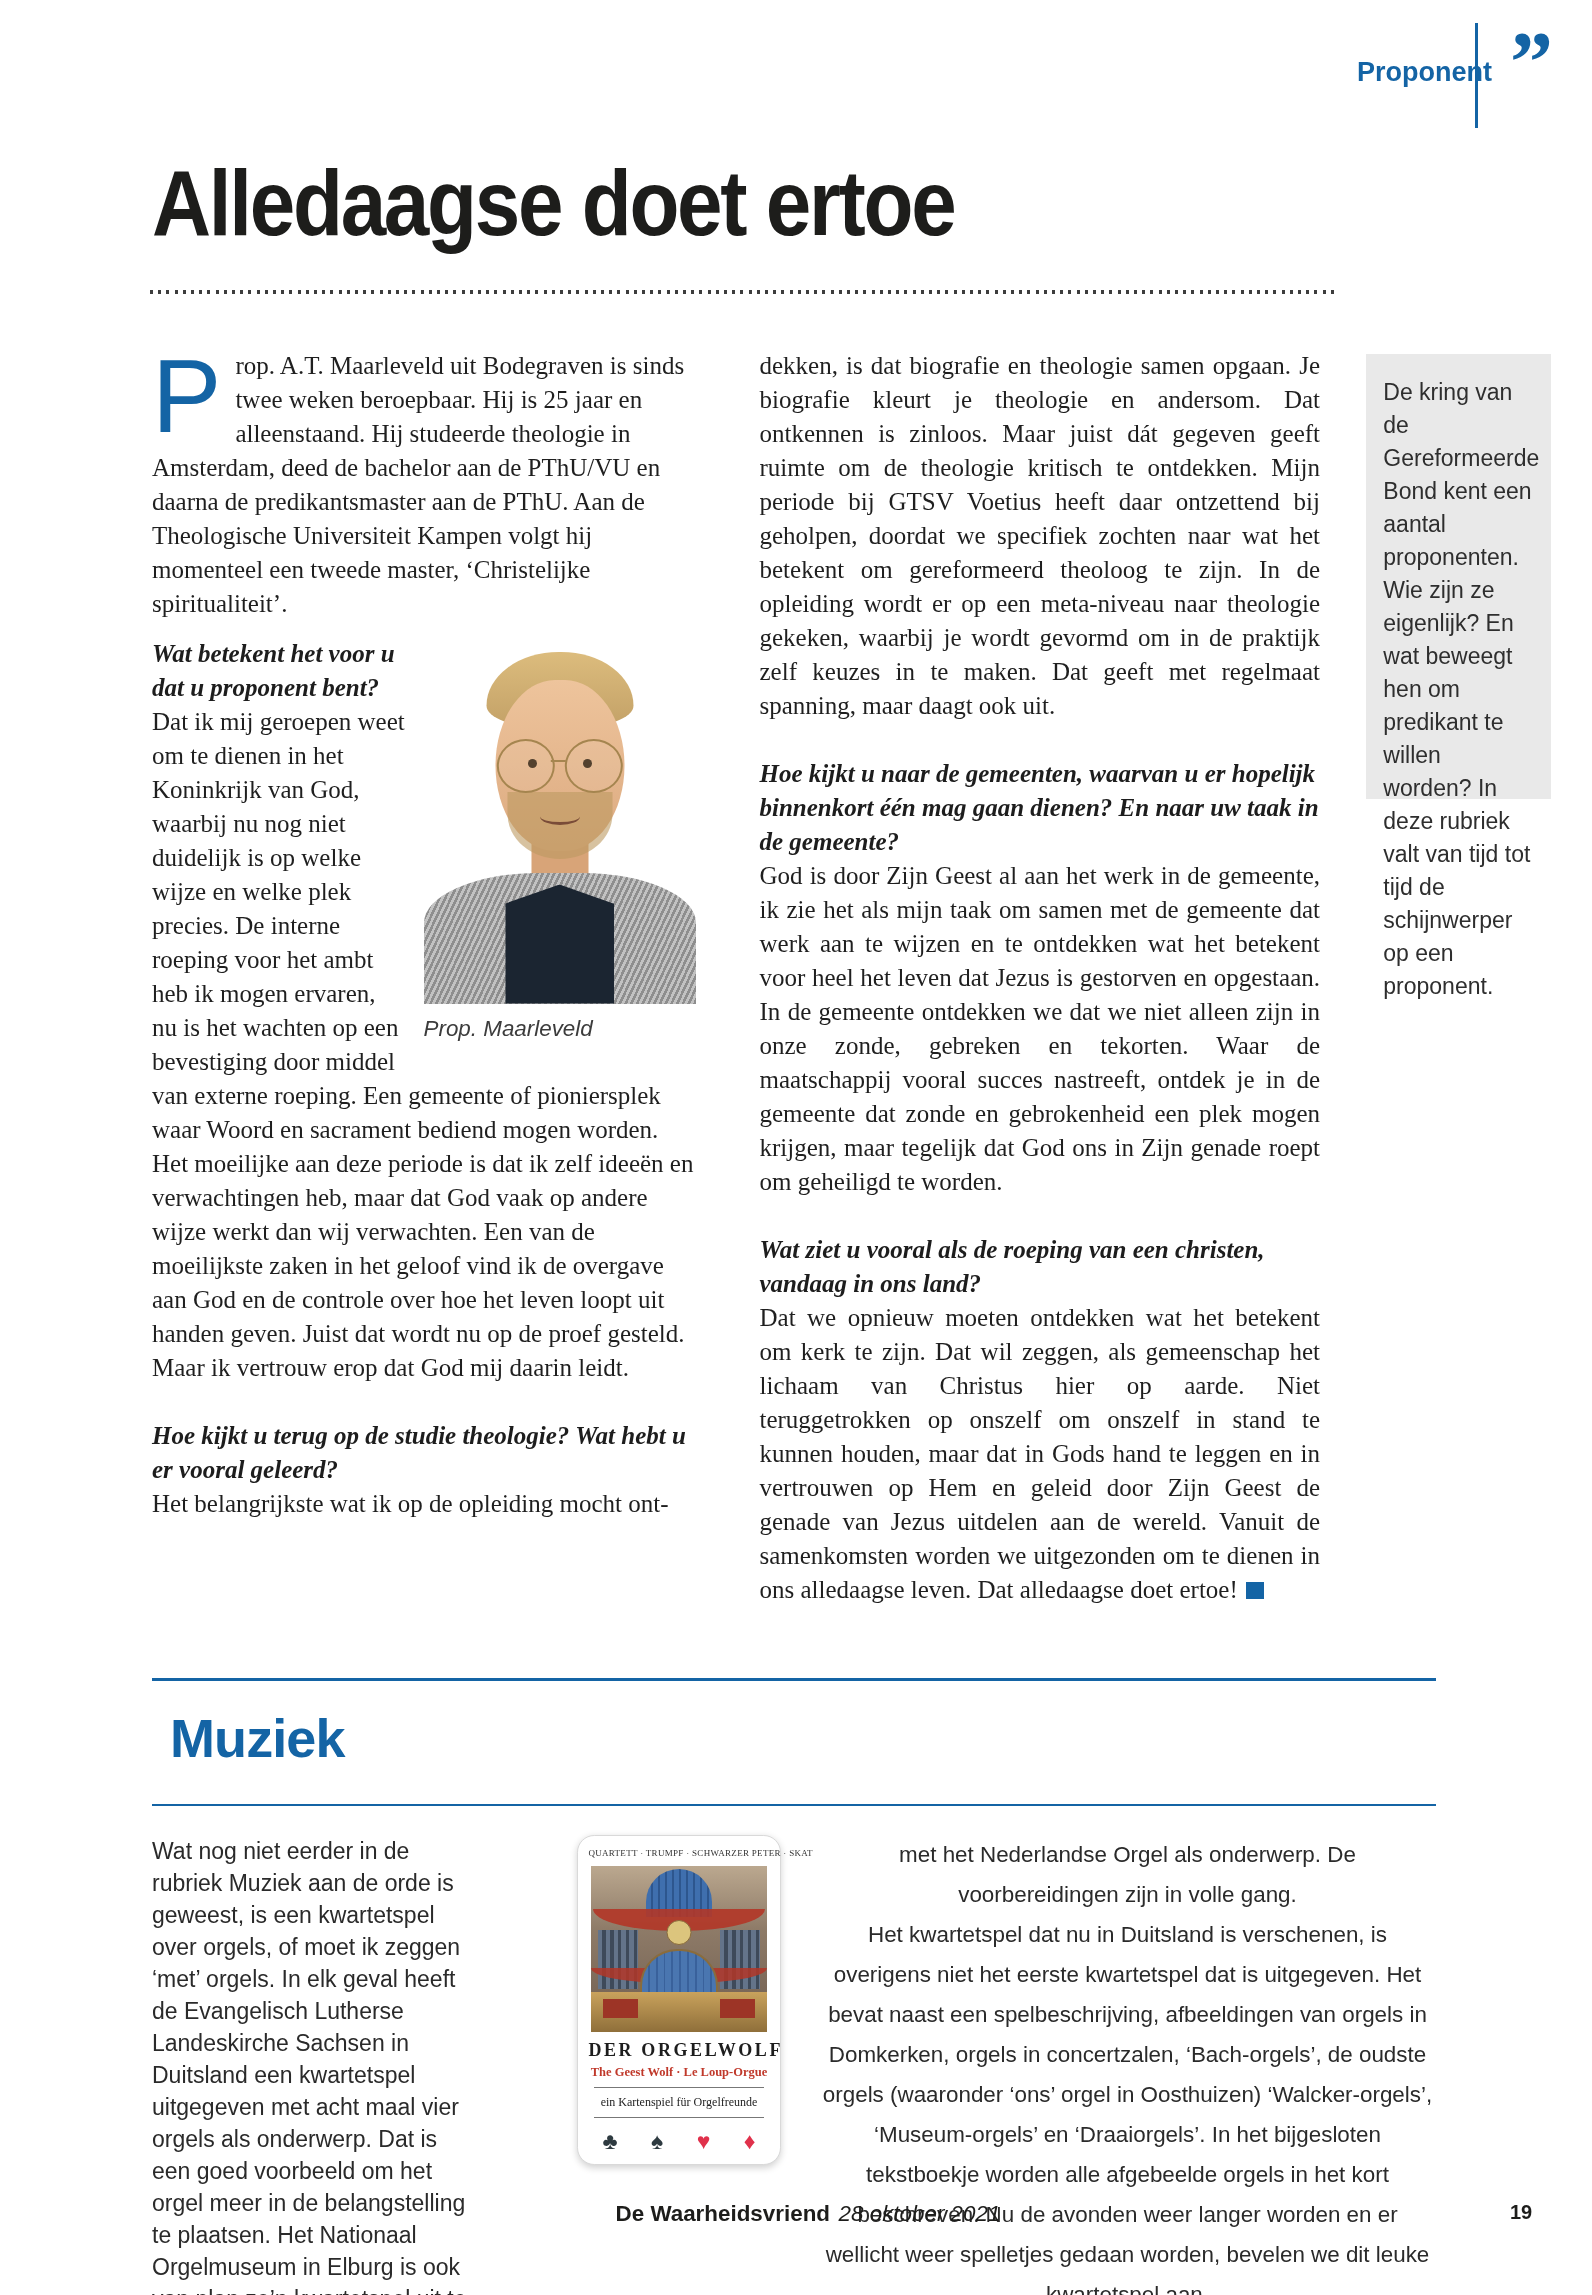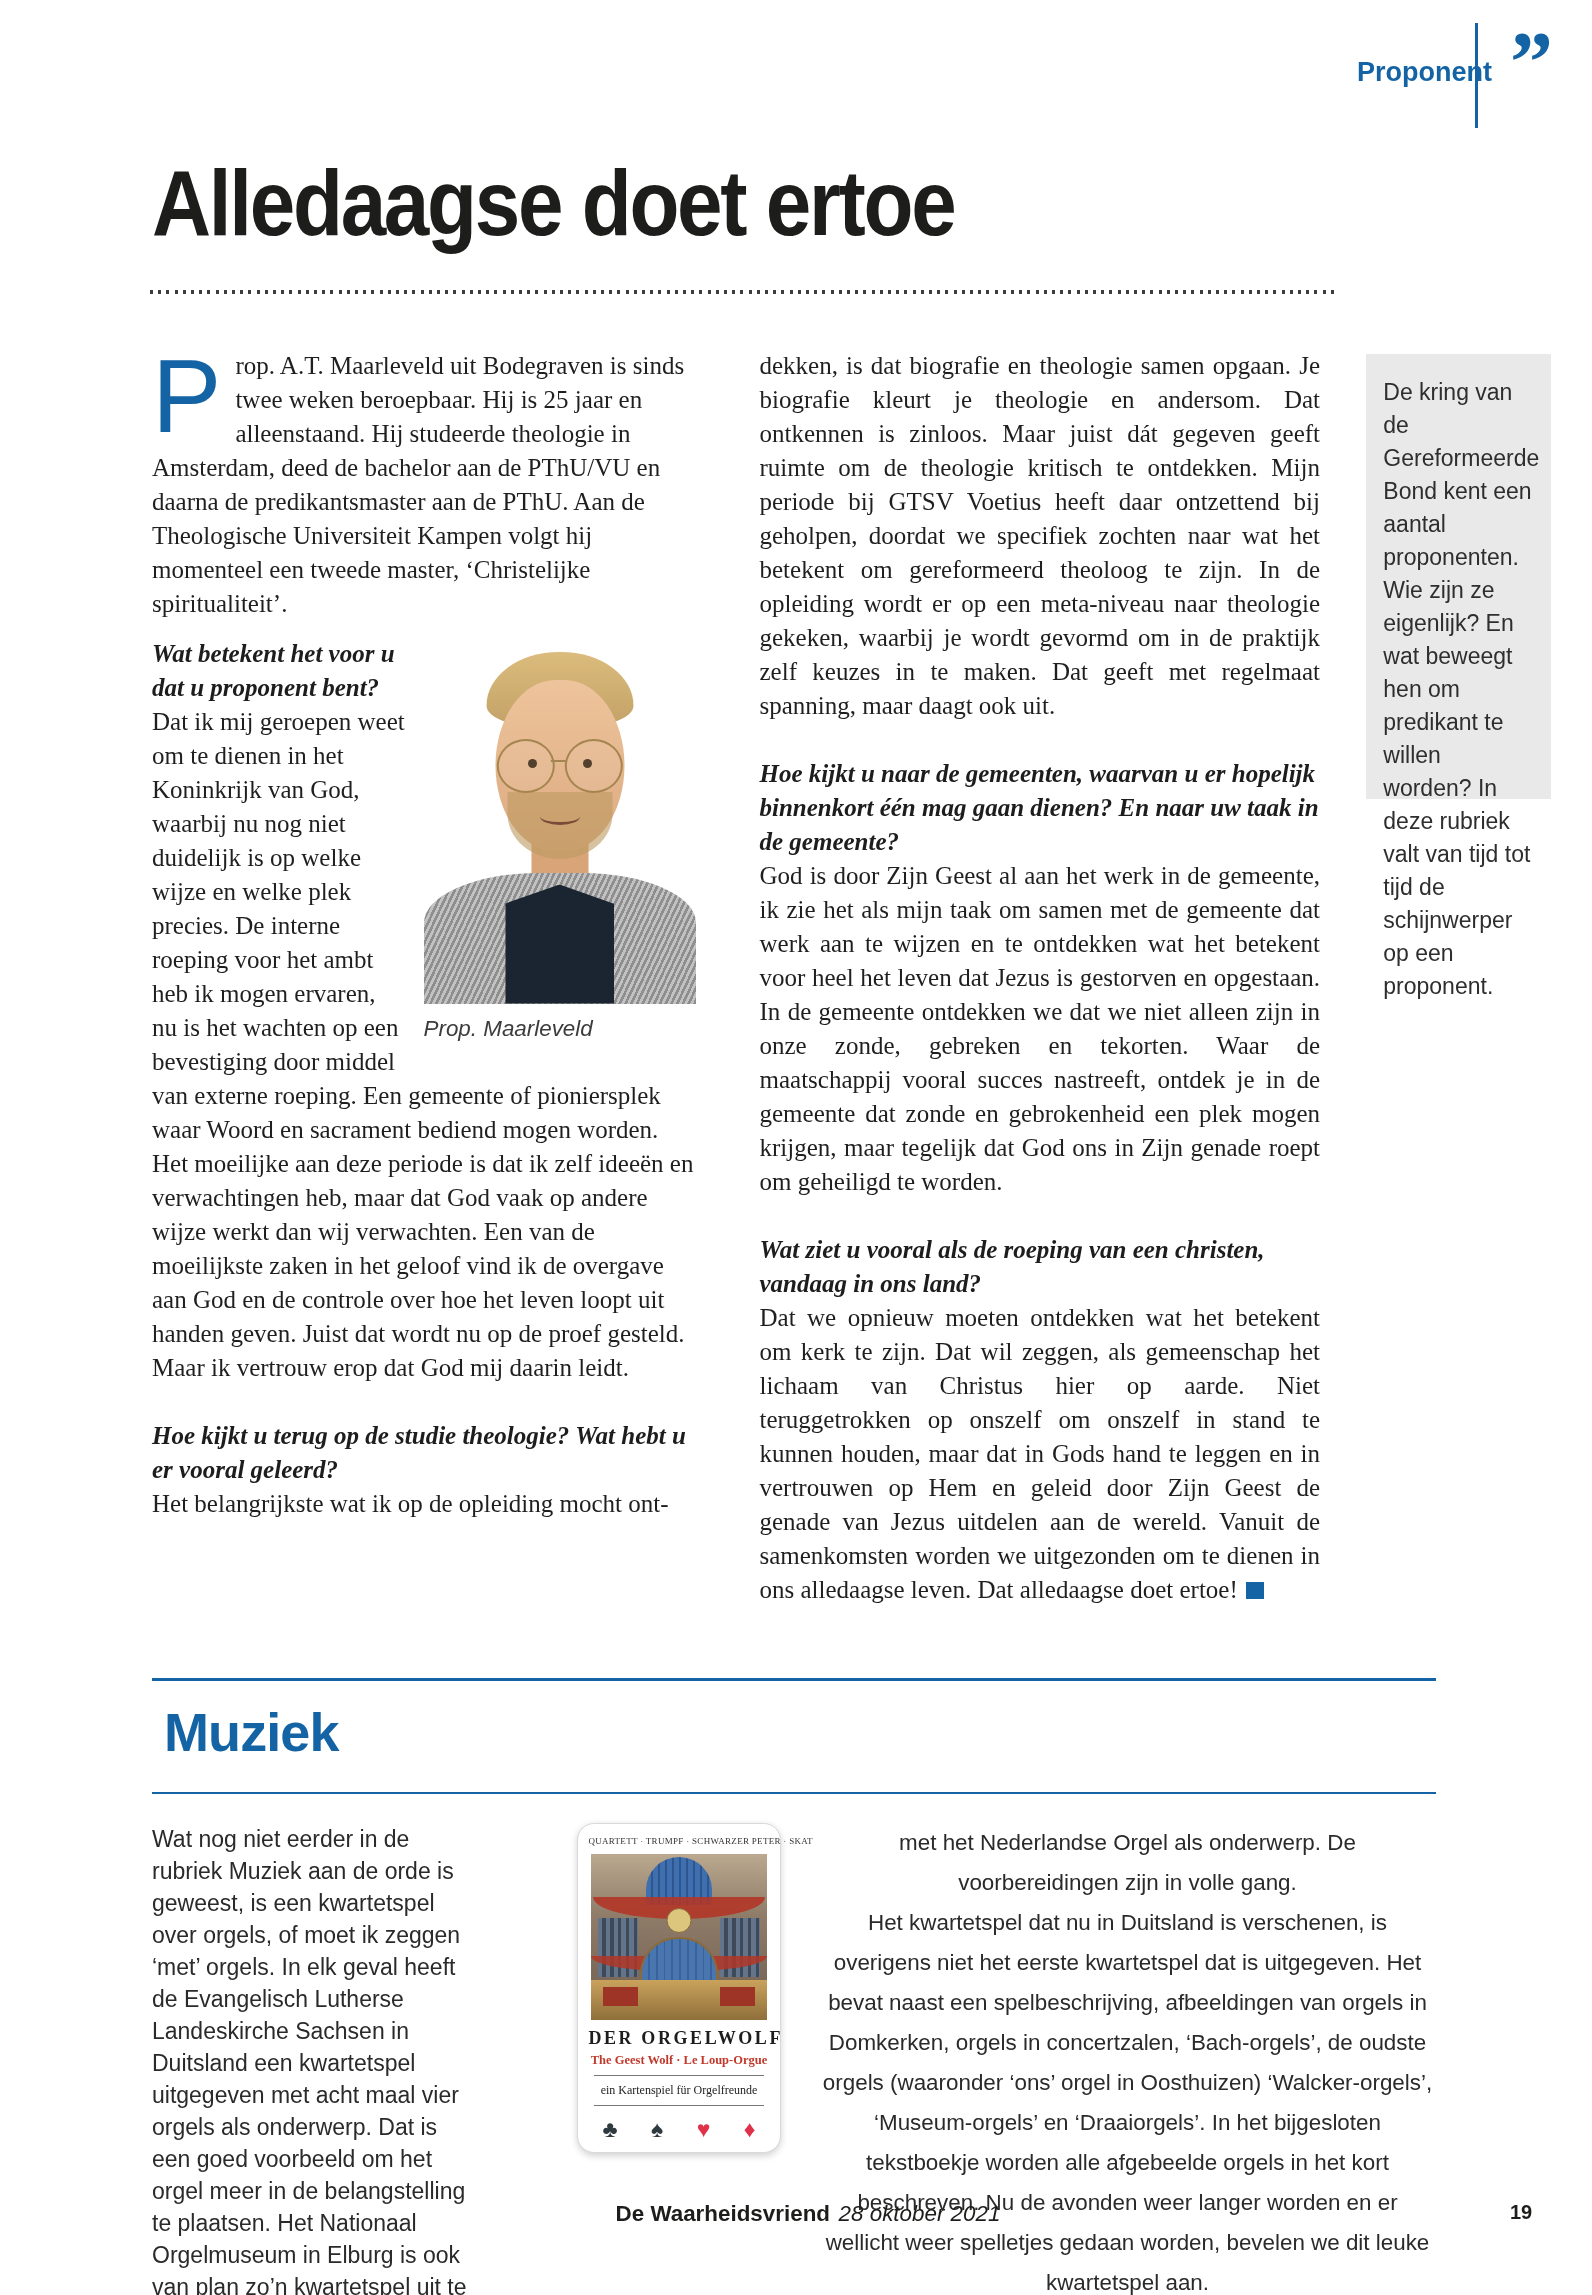--- a/index.html
+++ b/index.html
@@ -65,21 +65,21 @@
     font-size:22.4px;color:#3c3c3c;}
 
   
   .sidebar-box{position:absolute;left:1366px;top:354px;width:185px;height:445px;background:#e9e9e9;
     box-sizing:border-box;padding:22.4px 17.3px;font-family:"Liberation Sans",sans-serif;
     font-size:23px;line-height:33px;color:#2e2e2e;}
 
   
   .muziek{position:absolute;left:152px;top:1678px;width:1284px;}
   .muziek-head{border-top:3.5px solid #1464a5;border-bottom:2.6px solid #1464a5;padding:12px 0 21px 0;}
-  .muziek-head h2{margin:12px;font-family:"Liberation Sans",sans-serif;font-weight:700;font-size:54px;
+  .muziek-head h2{margin:18px;font-family:"Liberation Sans",sans-serif;font-weight:700;font-size:54px;
     line-height:1;color:#1464a5;letter-spacing:-0.9px;}
   .muziek-body{display:flex;margin-top:29px;align-items:flex-start;}
   .m-left{width:328px;font-family:"Liberation Sans",sans-serif;font-size:23px;line-height:32px;color:#2a2a2a;}
   .m-left p{margin:0;}
   .m-right{flex:1;font-family:"Liberation Sans",sans-serif;font-size:22.4px;line-height:40px;color:#2a2a2a;}
   .m-right p{margin:0;text-align:center;}
 
   
   .orgel-card{width:204px;height:330px;margin-left:97px;margin-right:38px;flex:none;background:#fff;
     border:0.9px solid #d9d9d9;border-radius:17.3px;box-shadow:0 2.6px 7px rgba(0,0,0,.18);

